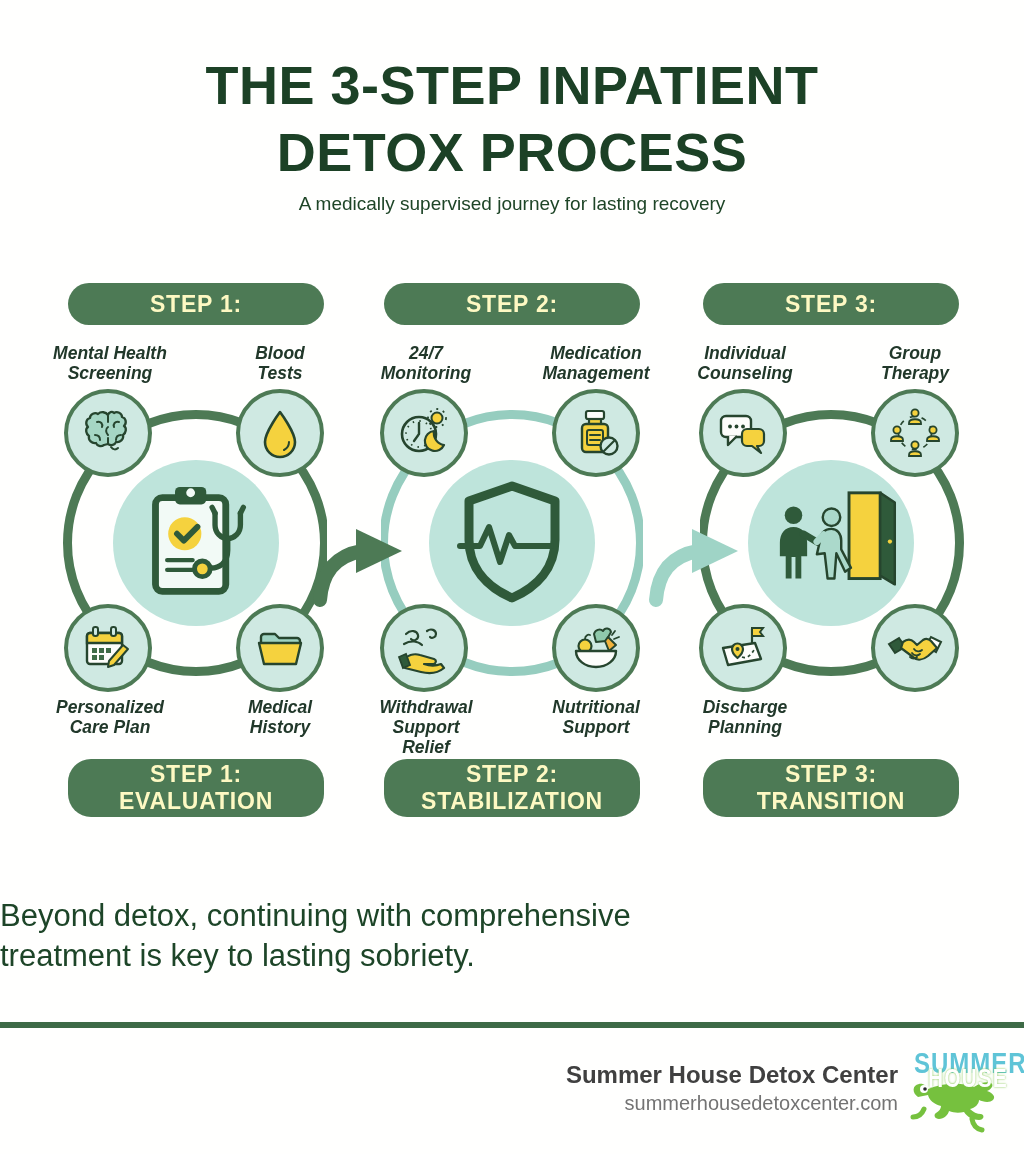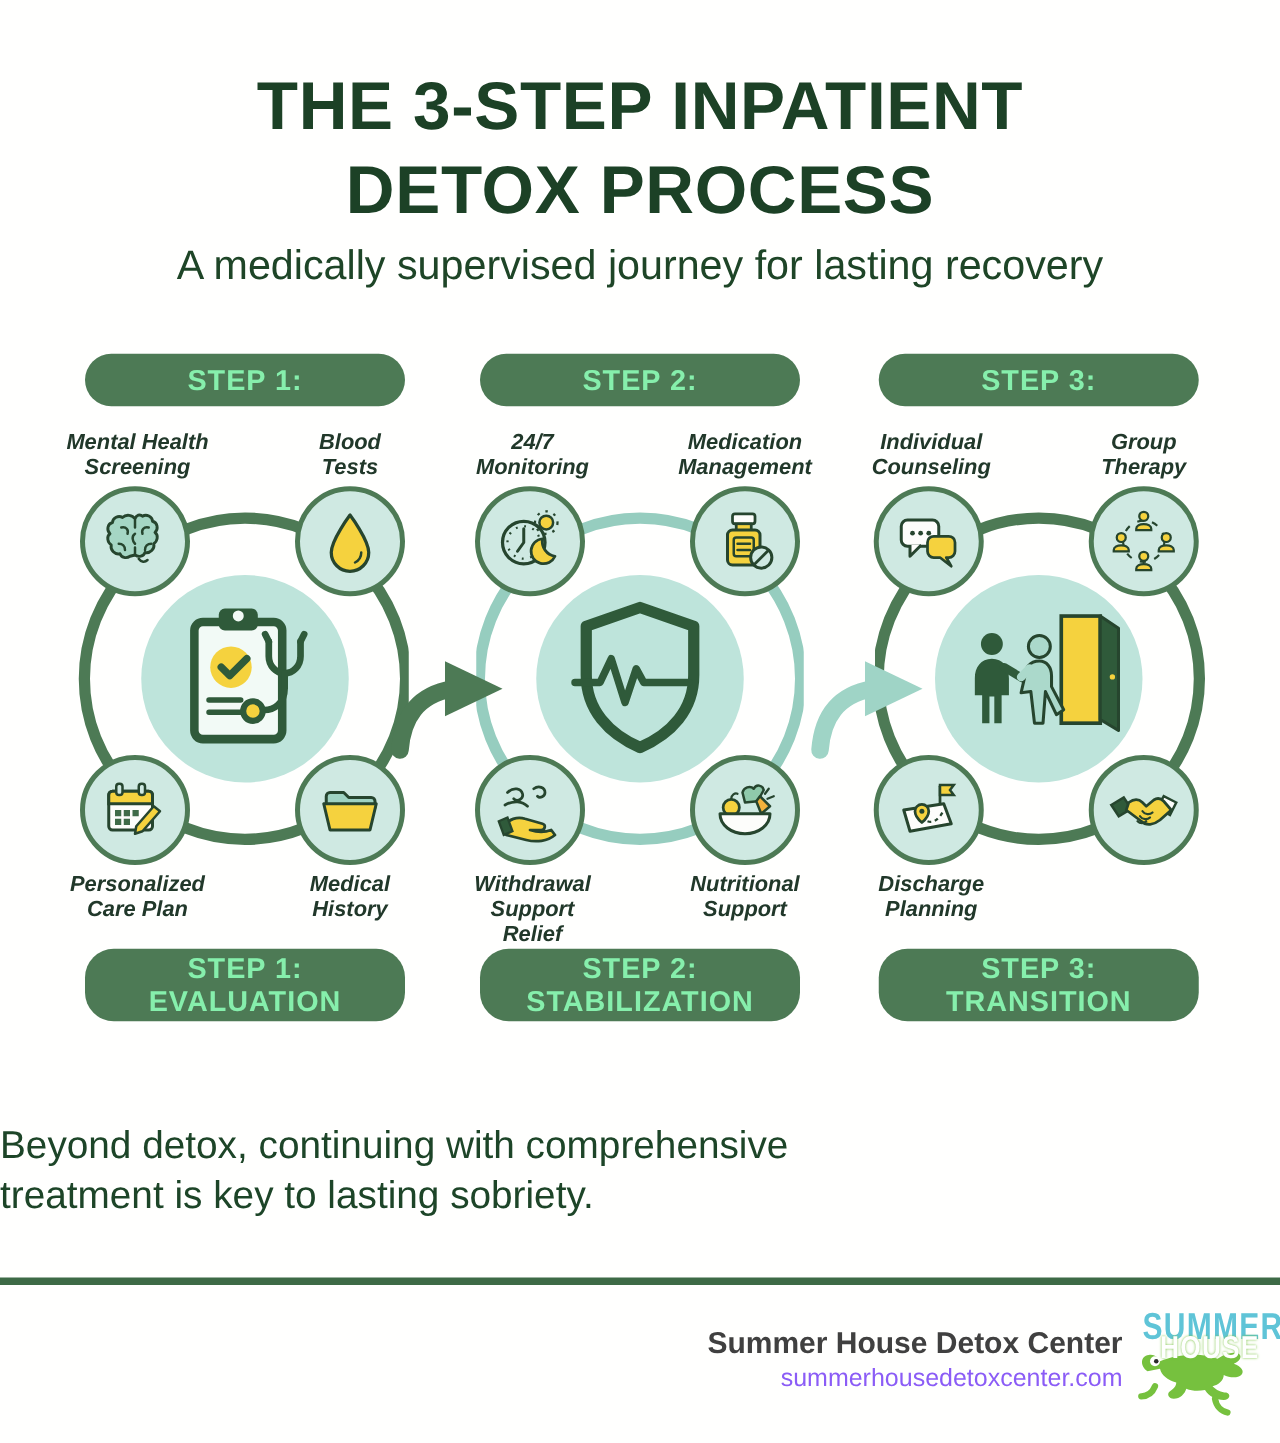--- a/index.html
+++ b/index.html
@@ -4,27 +4,27 @@
 <style>
   * { margin:0; padding:0; box-sizing:border-box; }
   html,body { background:#ffffff; }
   body { font-family:"Liberation Sans", sans-serif; }
   .page { position:relative; width:1024px; height:1154px; background:#fffffe; overflow:hidden; margin:0 auto;padding-left:20px; }
 
   
   .title { position:absolute; top:52px; left:0; width:1024px; text-align:center;
            font-size:54px; line-height:67px; font-weight:800; color:#1c4126; letter-spacing:0.5px; }
   .subtitle { position:absolute; top:193px; left:0; width:1024px; text-align:center;
-              font-size:33px; font-weight:500; color:#1e4527; }
+              font-size:19px; font-weight:500; color:#1e4527; }
 
   
   .step-col { position:absolute; top:283px; width:300px; height:540px; }
   .col-1 { left:46px; } .col-2 { left:362px; } .col-3 { left:681px; }
 
-  .pill { position:absolute; left:22px; right:22px; background:#4d7a55; color:#86efac;
+  .pill { position:absolute; left:22px; right:22px; background:#4d7a55; color:#fef9c3;
           display:flex; flex-direction:column; align-items:center; justify-content:center;
           font-weight:700; letter-spacing:0.8px; }
   .pill-top { top:0; height:42px; border-radius:21px; font-size:23px; }
   .pill-bottom { top:476px; height:58px; border-radius:23px; font-size:23px; line-height:27px; }
 
   .node-label { position:absolute; text-align:center; font-size:17.5px; line-height:20px;
                 font-weight:700; color:#21382a; transform:translateX(-50%);font-style:italic; }
   .lbl-top { top:60px; }
   .lbl-bot { top:414px; }
   .lbl-l { left:64px; } .lbl-r { left:234px; }
@@ -47,21 +47,21 @@
 
   .flow-arrow { position:absolute; top:498px; width:104px; height:110px; }
   .arrow-1 { left:306px; } .arrow-2 { left:642px; }
 
   
   .closing { position:absolute; top:896px; left:0; width:1024px; text-align:left;
              font-size:31px; line-height:40px; font-weight:500; color:#1d4528; }
   .divider { position:absolute; top:1022px; left:0; width:1024px; height:6px; background:#3d6a46; }
   .footer-text { position:absolute; top:1061px; right:126px; text-align:right; }
   .company { font-size:24px; font-weight:700; color:#404040; }
-  .website { font-size:20px; color:#8b5cf6; margin-top:3px; }
+  .website { font-size:20px; color:#737373; margin-top:3px; }
   .logo { position:absolute; top:1045px; left:906px; width:104px; height:100px; }
   .logo-word1 { position:absolute; top:0; left:8px; width:96px; color:#5fc4d7; font-weight:800;
                 font-size:24px; letter-spacing:1px; transform:scaleY(1.25); transform-origin:top; }
   .logo-word2 { position:absolute; top:22px; left:22px; color:#ffffff; font-weight:800; font-size:21px;
                 letter-spacing:1px; z-index:3; text-shadow:0 0 2px #76c13e; transform:scaleY(1.2); }
   .logo-gecko { position:absolute; top:26px; left:0; z-index:2; }
 </style>
 </head>
 <body>
 

